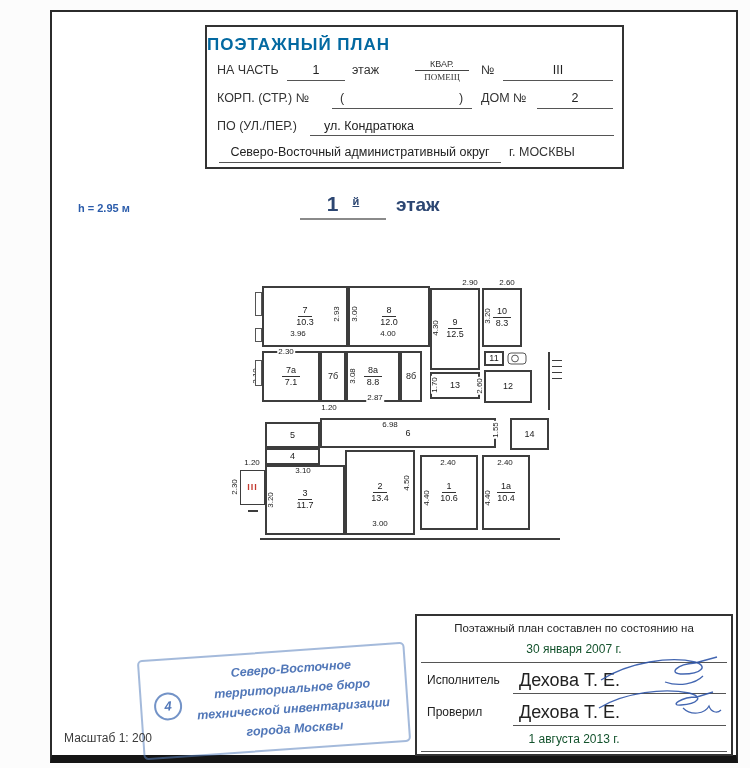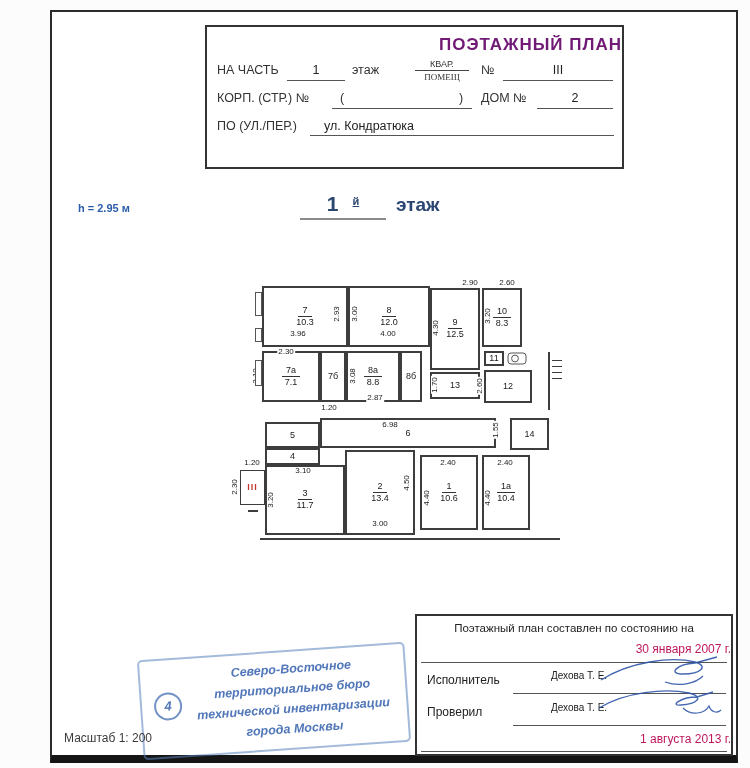--- a/index.html
+++ b/index.html
@@ -16,22 +16,22 @@
     border:2px solid #2b2b2b;border-bottom:8px solid #151515;
     background:#fff;
   }
 
   
   .header-box{
     position:absolute;left:205px;top:25px;width:415px;height:140px;
     border:2px solid #333;background:#fff;
   }
   .hb-title{
-    position:absolute;top:8px;left:0;right:0;text-align:right;
-    font-size:17px;font-weight:bold;letter-spacing:1px;color:#701a75;
+    position:absolute;top:8px;left:0;right:0;text-align:left;
+    font-size:17px;font-weight:bold;letter-spacing:1px;color:#0369a1;
   }
   .hb-row{position:absolute;left:0;right:0;height:22px;}
   .hb-row .lbl{position:absolute;font-size:12.5px;color:#333;white-space:nowrap;}
   .hb-row .val{
     position:absolute;font-size:12.5px;color:#222;text-align:center;
     border-bottom:1px solid #555;height:17px;
   }
   .frac{position:absolute;text-align:center;font-size:9px;color:#333;line-height:1.15;}
   .frac .frac-top{display:block;border-bottom:1px solid #444;padding:0 2px 1px;}
   .frac .frac-bot{display:block;padding-top:1px;font-family:Liberation Serif, serif;}
@@ -106,24 +106,24 @@
   .scale-note{
     position:absolute;left:64px;top:731px;font-size:12px;color:#3a3a3a;
   }
 
   
   .sign-box{
     position:absolute;left:415px;top:614px;width:314px;height:138px;
     border:2px solid #333;background:#fff;
   }
   .sb-line1{position:absolute;top:6px;left:0;right:0;text-align:center;font-size:11.5px;color:#222;}
-  .sb-date{position:absolute;left:0;right:0;text-align:right;font-size:12px;color:#be185d;}
+  .sb-date{position:absolute;left:0;right:0;text-align:center;font-size:12px;color:#14532d;}
   .sb-rule{position:absolute;border-top:1px solid #555;height:0;}
   .sb-lbl{position:absolute;left:10px;font-size:12px;color:#222;}
-  .sb-name{position:absolute;left:102px;font-size:10px;color:#222;margin-left:32px;}
+  .sb-name{position:absolute;left:102px;font-size:18px;color:#222;}
   .sig{position:absolute;right:6px;width:130px;height:40px;}
 </style>
 </head>
 <body>
 
 <div class="frame"></div>
 
 <div class="header-box">
   <div class="hb-title">ПОЭТАЖНЫЙ ПЛАН</div>
 
@@ -146,20 +146,24 @@
     <span class="paren" style="left:252px">)</span>
     <span class="lbl" style="left:274px">ДОМ №</span>
     <span class="val" style="left:330px;width:76px">2</span>
   </div>
 
   <div class="hb-row" style="top:92px">
     <span class="lbl" style="left:10px">ПО (УЛ./ПЕР.)</span>
     <span class="val" style="left:103px;width:304px;text-align:left;padding-left:14px;box-sizing:border-box">ул. Кондратюка</span>
   </div>
 
+  <div class="hb-row" style="top:118px">
+    <span class="val" style="left:12px;width:282px">Северо-Восточный административный округ</span>
+    <span class="lbl" style="left:302px">г. МОСКВЫ</span>
+  </div>
 </div>
 
 <div class="h-note">h = 2.95 м</div>
 <div class="floor-title">
   <span class="floor-num-wrap"><span class="floor-num">1</span><span class="floor-suffix">й</span></span><span class="floor-word">этаж</span>
 </div>
 
 <div class="plan">
 
   <div class="dashline" style="left:95px;top:168px;width:162px"></div>

